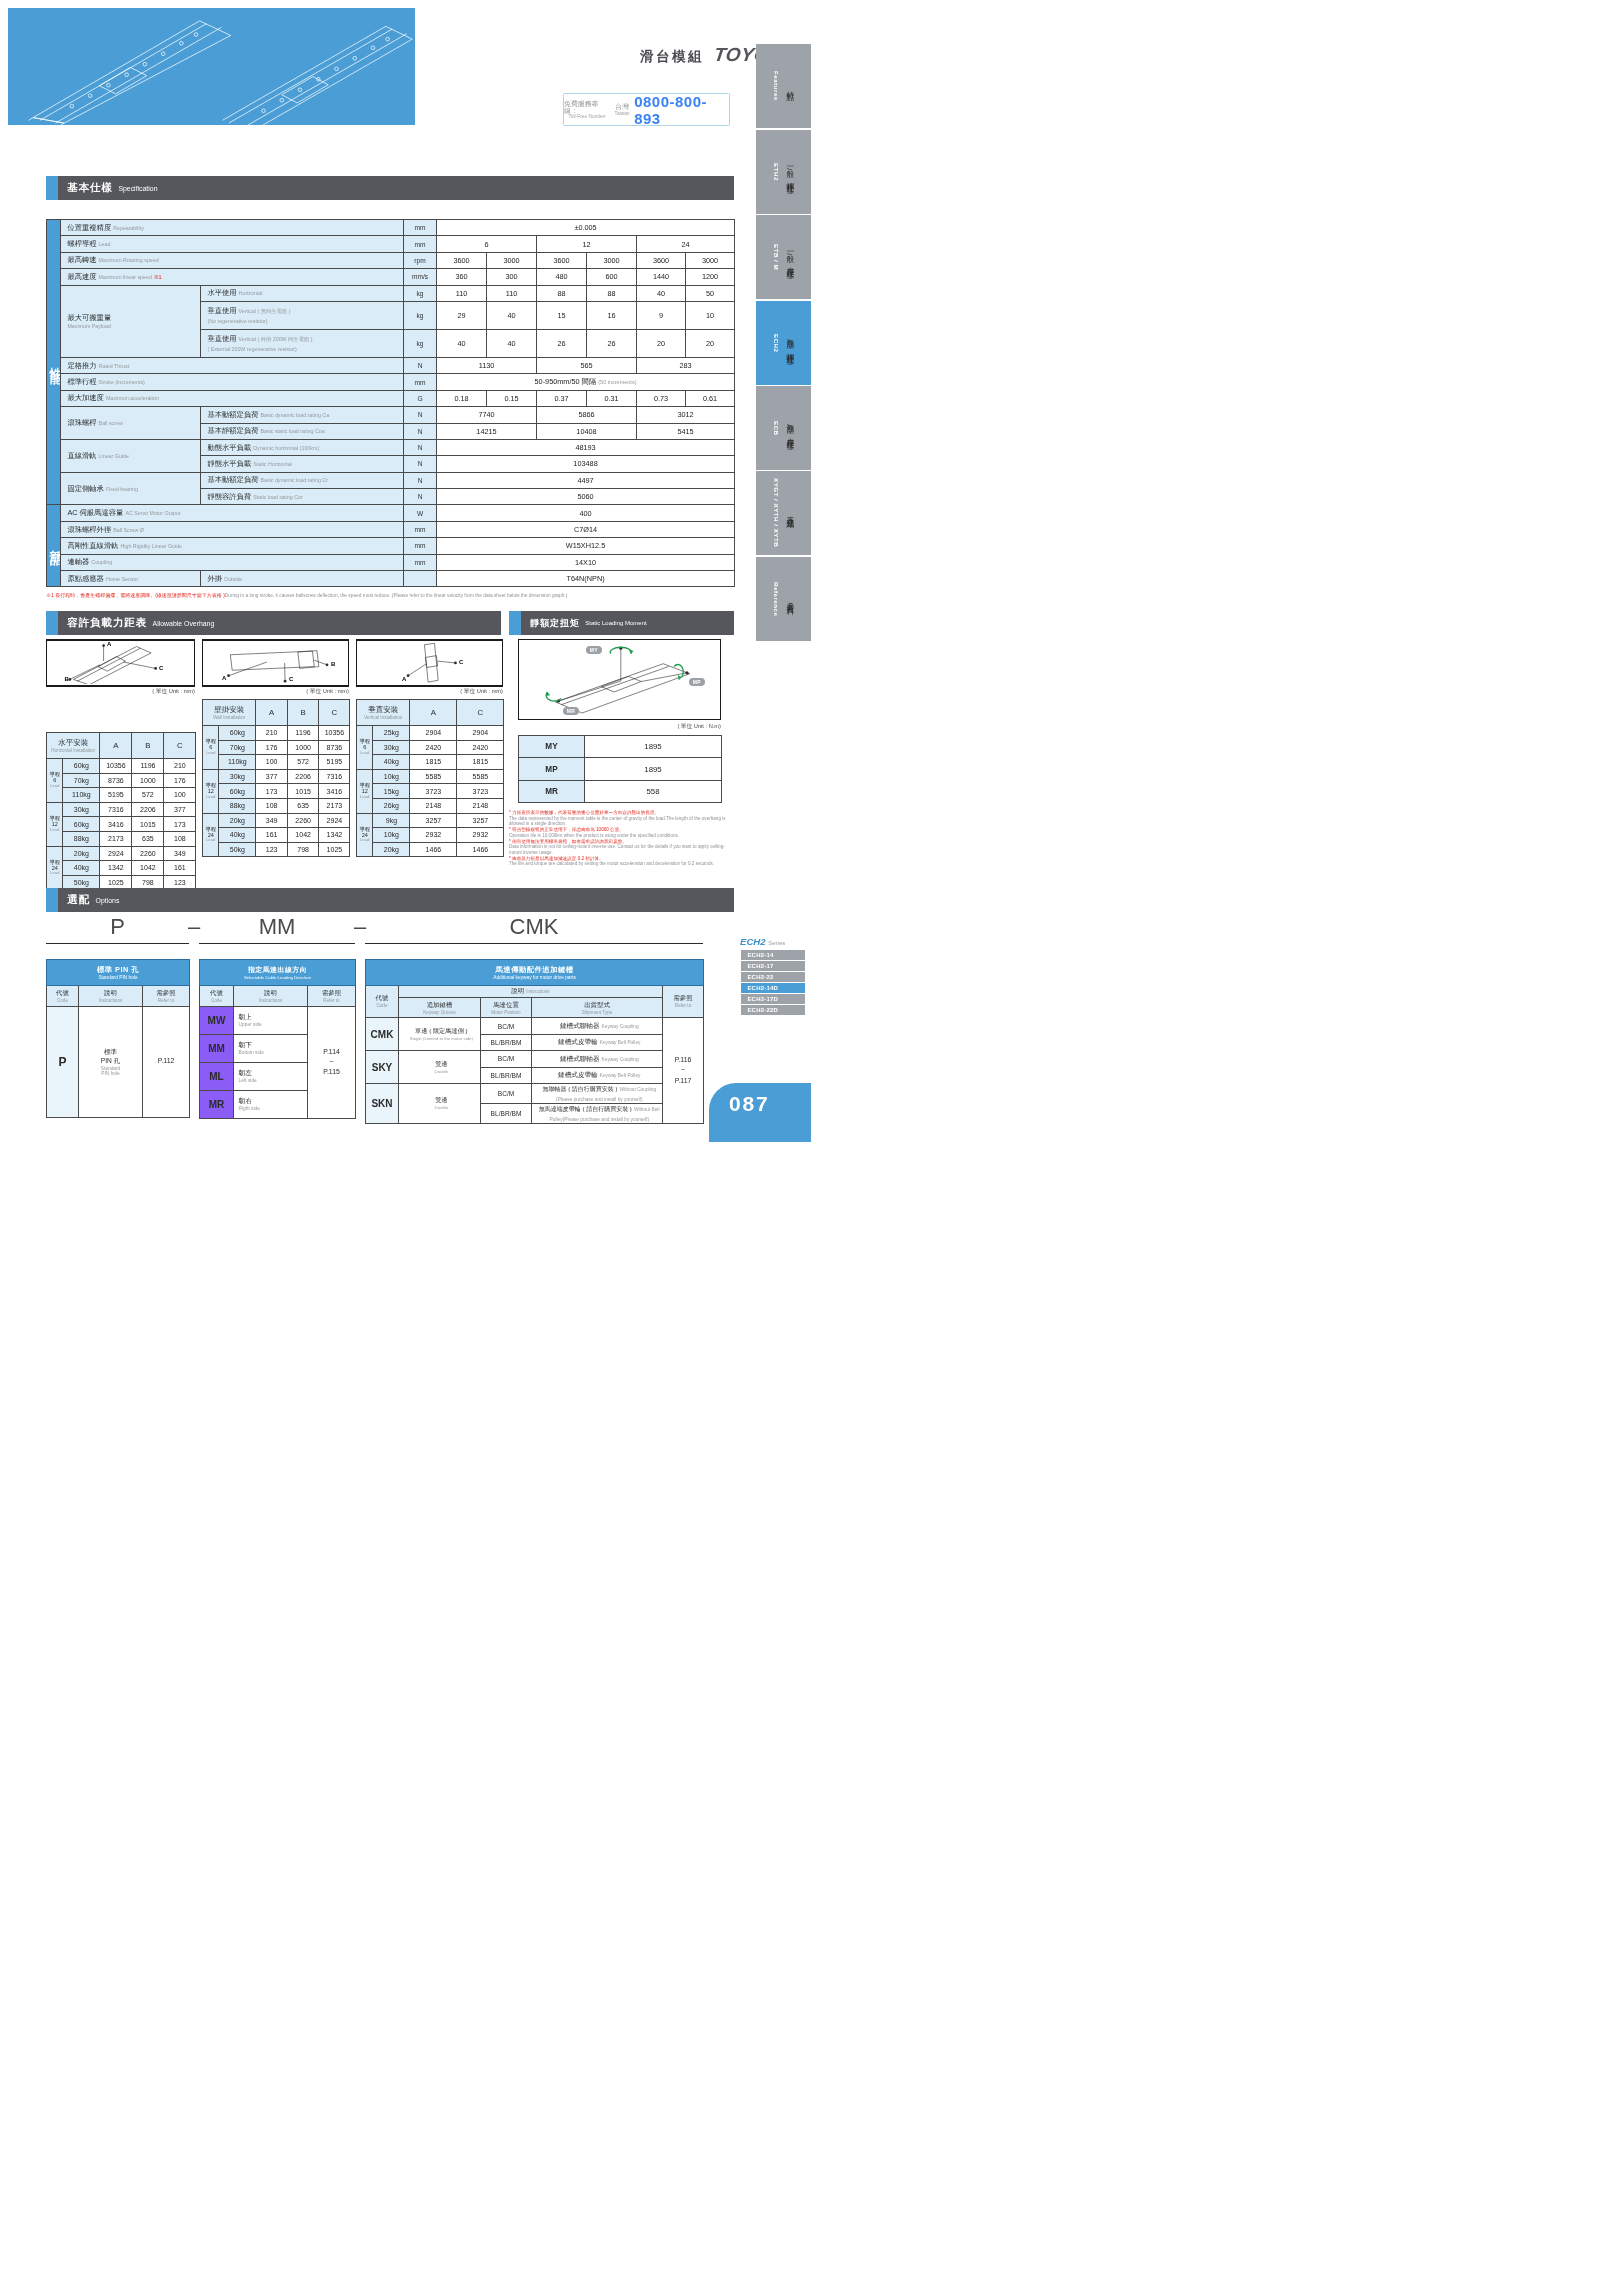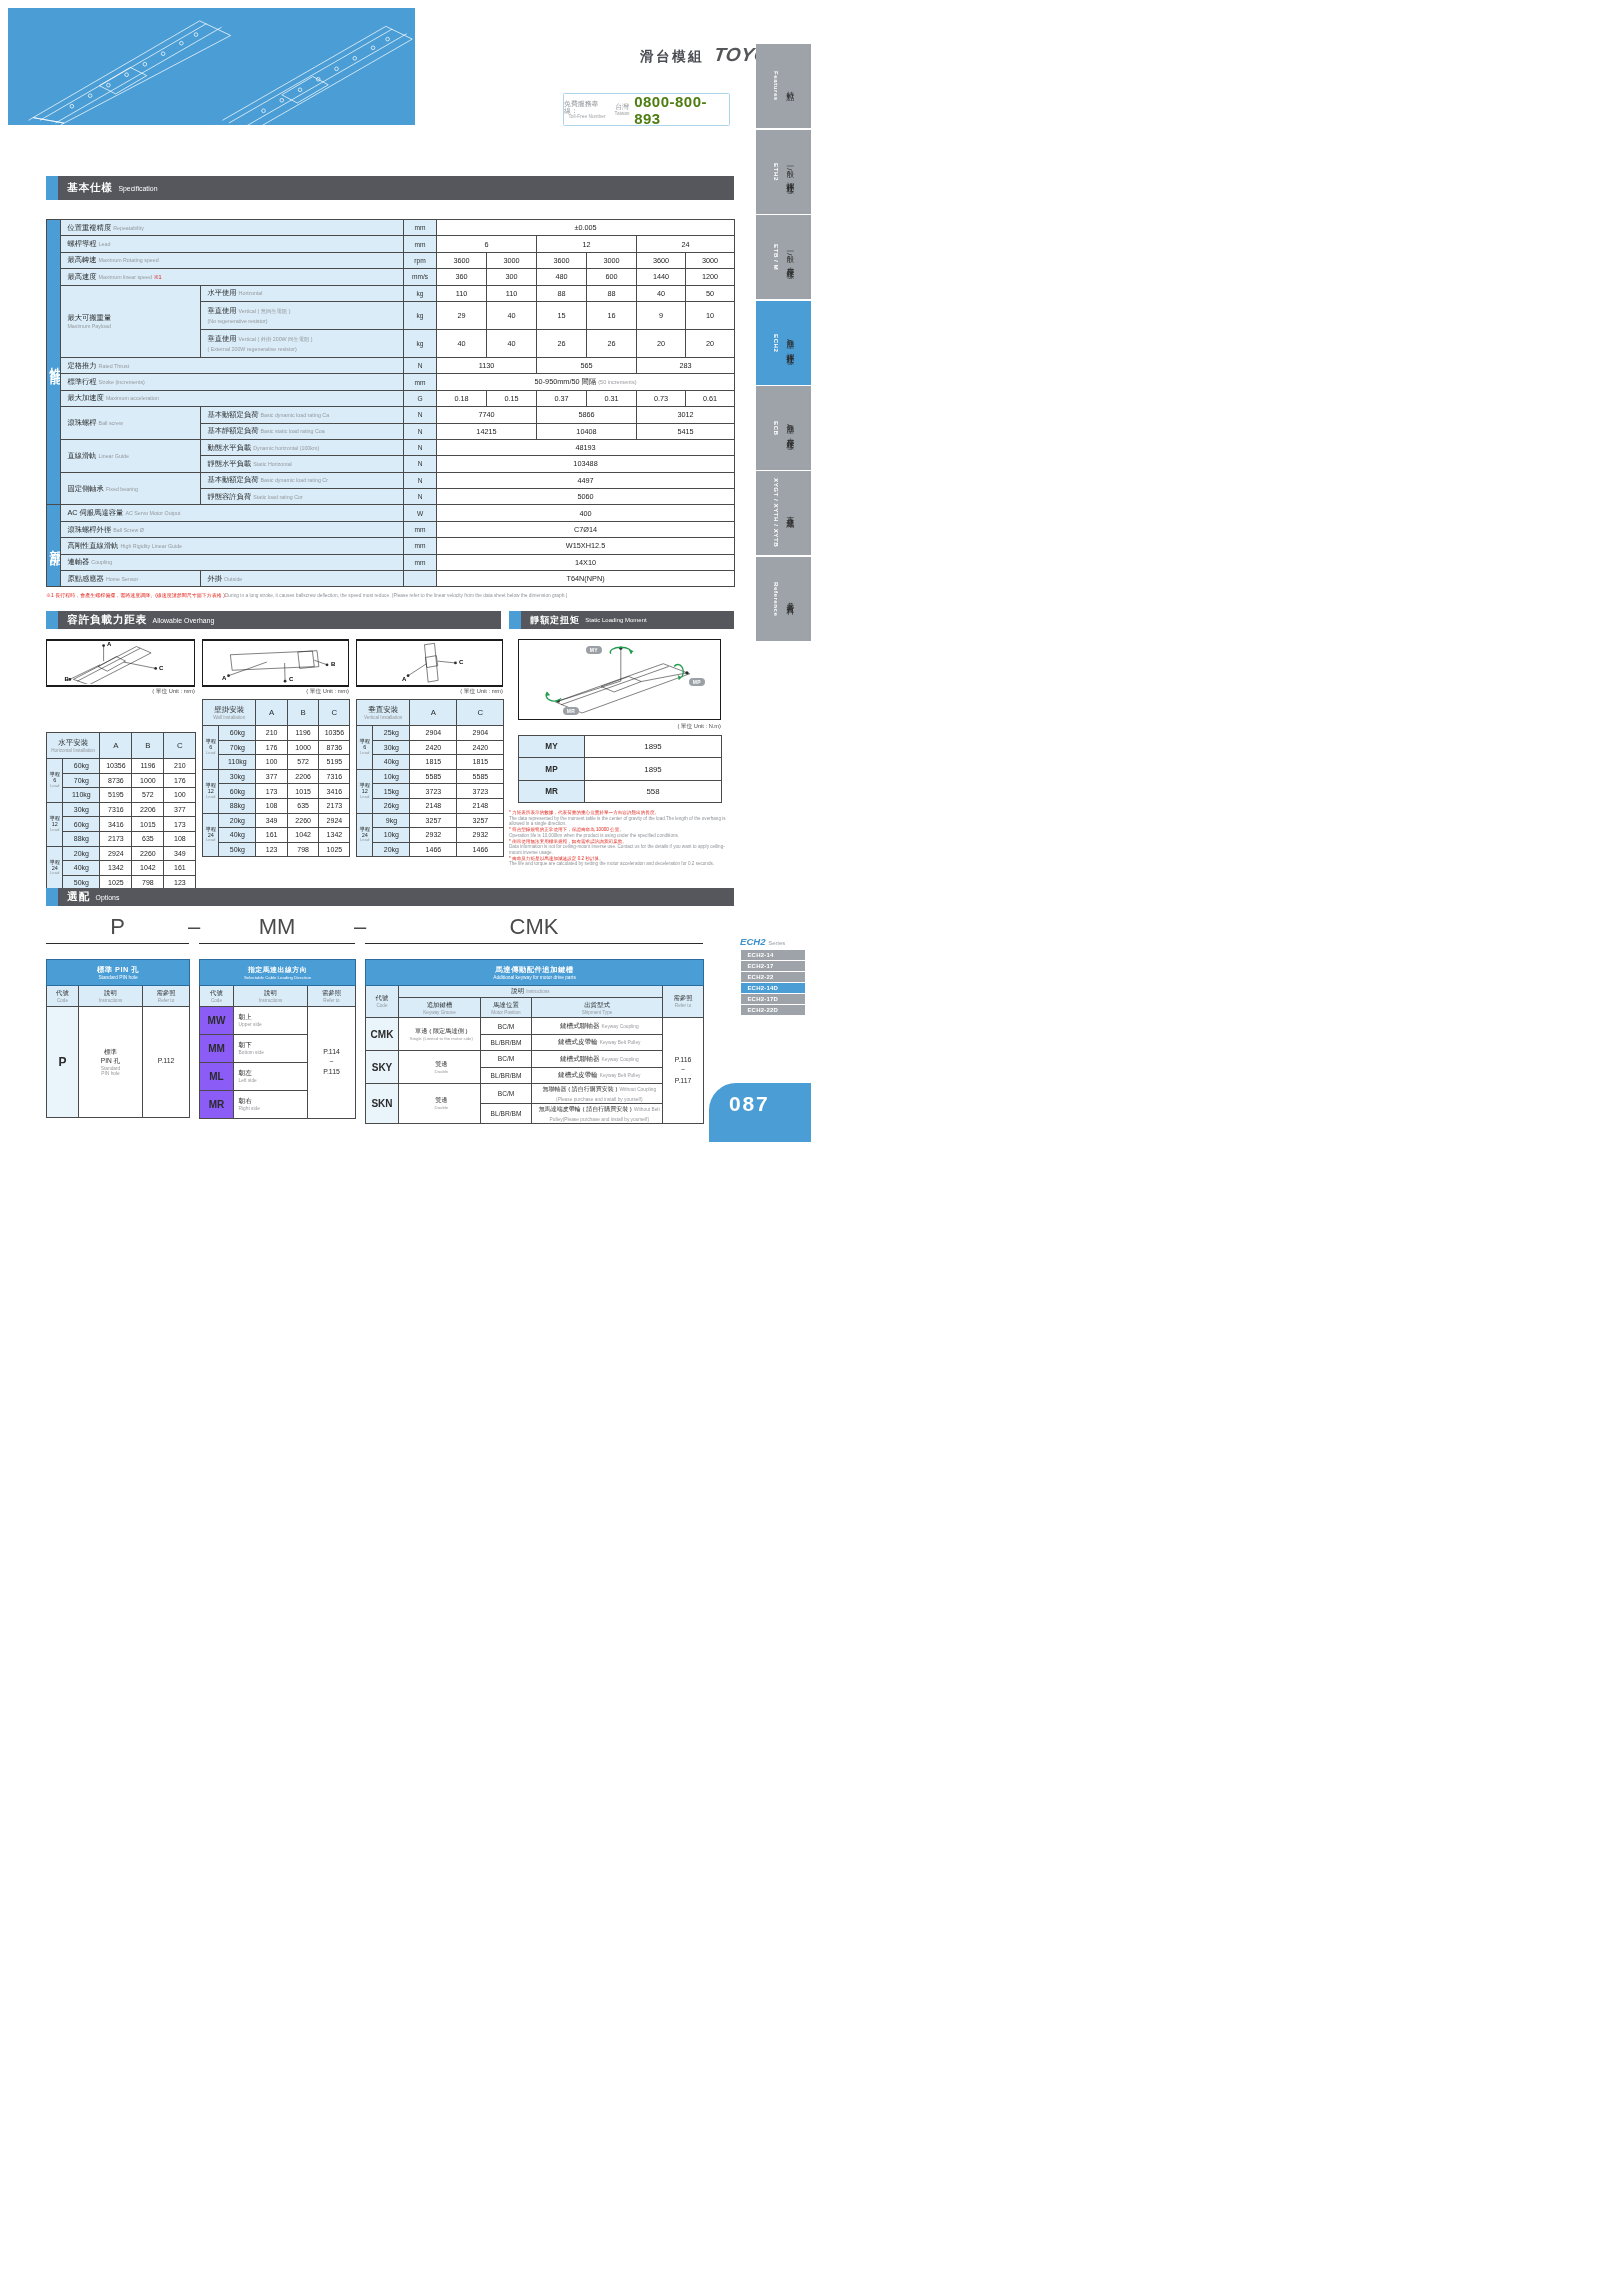--- a/index.html
+++ b/index.html
@@ -14,32 +14,32 @@
   
   .prodimg{left:7.8px;top:7.8px;width:407px;height:117px;background:var(--accent)}
   .brand{left:640px;top:44px;display:flex;align-items:baseline;gap:10px}
   .brand-cn{font-size:13.7px;color:#4b4d52;letter-spacing:2.3px;font-weight:bold}
   .brand-logo{font-size:19px;color:#54565a;font-weight:900;font-style:italic;letter-spacing:0.5px;transform:skewX(-8deg);display:inline-block}
   .tollfree{left:563px;top:93px;width:167px;height:33px;border:0.9px solid #aed4ea;border-radius:1.4px;
     display:flex;align-items:center;justify-content:center;gap:4.6px;background:#fff}
   .tf-label,.tf-region{display:flex;flex-direction:column;align-items:center;line-height:1.05}
   .tf-cn{font-size:6.9px;color:#8f9398}
   .tf-en{font-size:4.8px;color:#9fa3a7}
-  .tf-number{font-size:15px;font-weight:bold;color:#4d7c0f;letter-spacing:0.5px}
+  .tf-number{font-size:15px;font-weight:bold;color:#3b82f6;letter-spacing:0.5px}
 
   
   .tab{left:756px;width:55px;height:84px;background:var(--gray);color:#fff;
     display:flex;flex-direction:row-reverse;align-items:center;justify-content:center;gap:3.7px;cursor:pointer}
   .tab.active{background:var(--accent)}
   .vtx{writing-mode:vertical-rl;text-orientation:mixed;white-space:nowrap}
   .tab .cn{font-size:7.8px;letter-spacing:1.4px}
   .tab .code{font-size:6.2px;font-weight:bold;letter-spacing:0.5px}
 
   
-  .secbar{display:flex;height:18px}
+  .secbar{display:flex;height:24px}
   .secbar .sq{width:12.3px;height:100%;background:var(--accent)}
   .secbar .bar{flex:1;height:100%;background:var(--bardark);color:#fff;display:flex;align-items:center;gap:5.5px;padding-left:9px}
   .secbar .bcn{font-size:10.5px;font-weight:bold;letter-spacing:0.9px}
   .secbar .ben{font-size:6.9px}
 
   
   table{border-collapse:collapse;table-layout:fixed}
   table.spec{left:46px;top:219px;width:688px;border:1.4px solid #161616;position:absolute}
   table.spec td{border:0.5px solid var(--bd);overflow:hidden}
   td.bl{background:var(--accent);text-align:center;vertical-align:middle}

